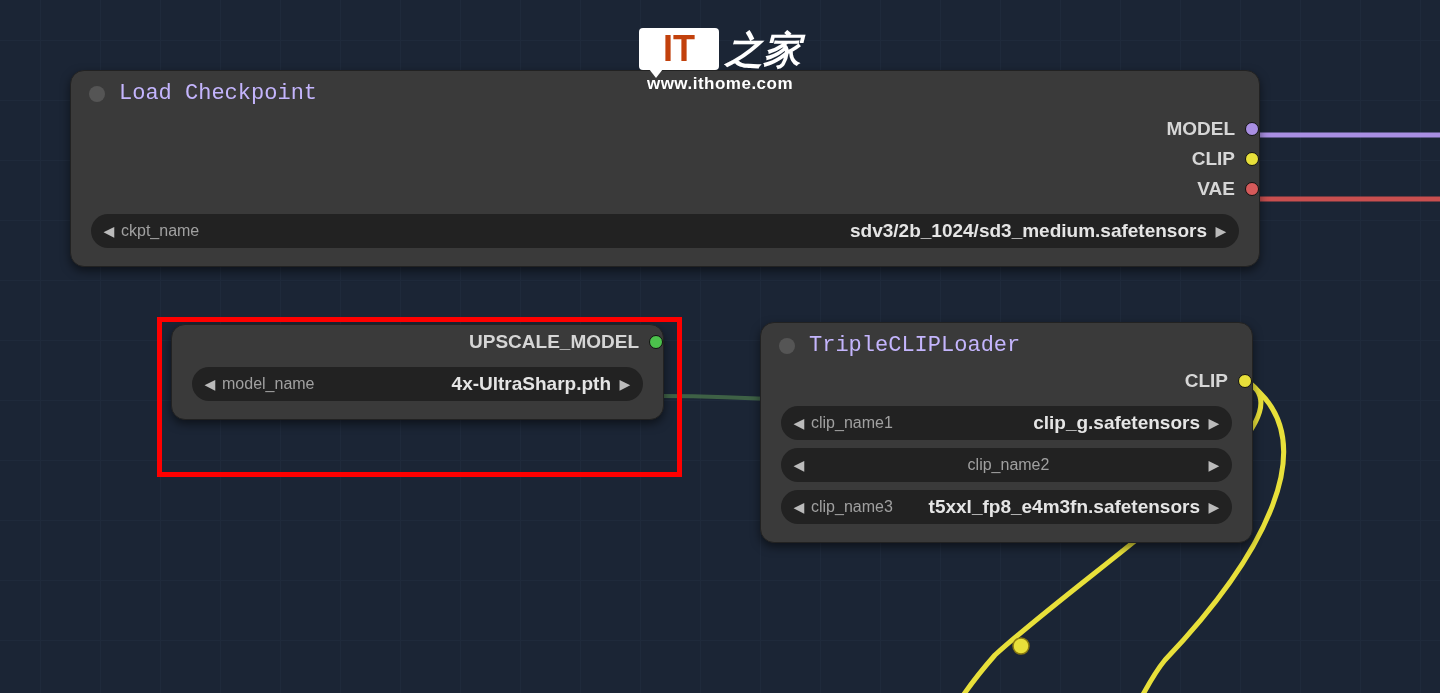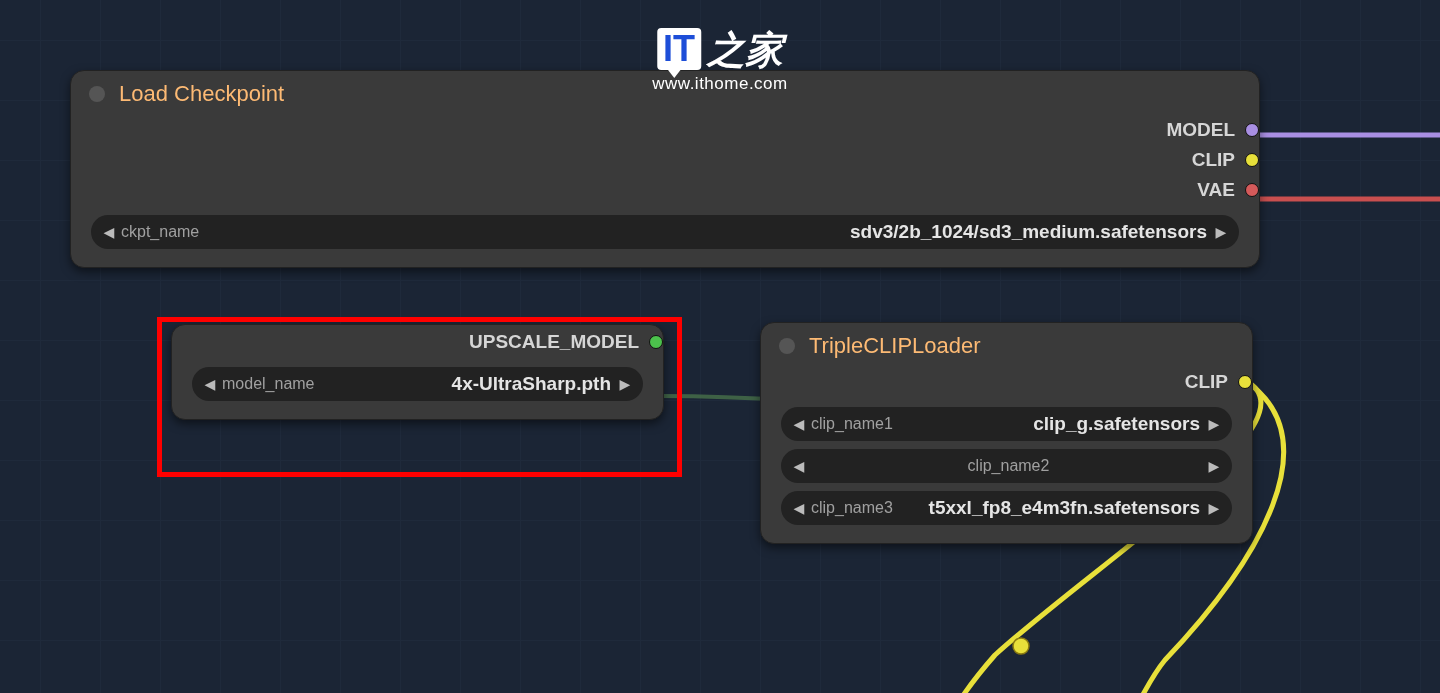--- a/index.html
+++ b/index.html
@@ -38,21 +38,22 @@
     padding: 10px 18px 6px 18px;
     gap: 14px;
   }
   .dot-status {
     width: 16px; height: 16px;
     border-radius: 50%;
     background: #555;
   }
   .node .title {
     font-size: 22px;
-    color: #fdba74;
+    color: #c4b5fd;
+    font-family: Liberation Mono, monospace;
   }
   .outputs {
     display: flex;
     flex-direction: column;
     align-items: flex-end;
     gap: 8px;
     padding: 6px 0 6px 0;
   }
   .output-row {
     display: flex;
@@ -127,30 +128,30 @@
     position: absolute;
     top: 28px;
     left: 50%;
     transform: translateX(-50%);
     z-index: 100;
     display: flex;
     flex-direction: column;
     align-items: center;
     color: #fff;
   }
-  .wm-url { font-size: 17px; font-weight: 400; margin-top: 4px; letter-spacing: 0.5px; }
+  .wm-url { font-size: 17px; font-weight: 700; margin-top: 4px; letter-spacing: 0.5px; }
   .wm-logo {
     display: flex; align-items: flex-end; gap: 2px;
   }
   .wm-it {
     background: #fff;
-    color: #1d4ed8;
+    color: #c2410c;
     font-weight: 900;
     font-size: 36px;
-    padding: 0 6px;
+    padding: 0 24px;
     border-radius: 4px;
     line-height: 42px;
     position: relative;
   }
   .wm-it::after {
     content: "";
     position: absolute;
     bottom: -8px; left: 10px;
     width: 0; height: 0;
     border-left: 7px solid transparent;

